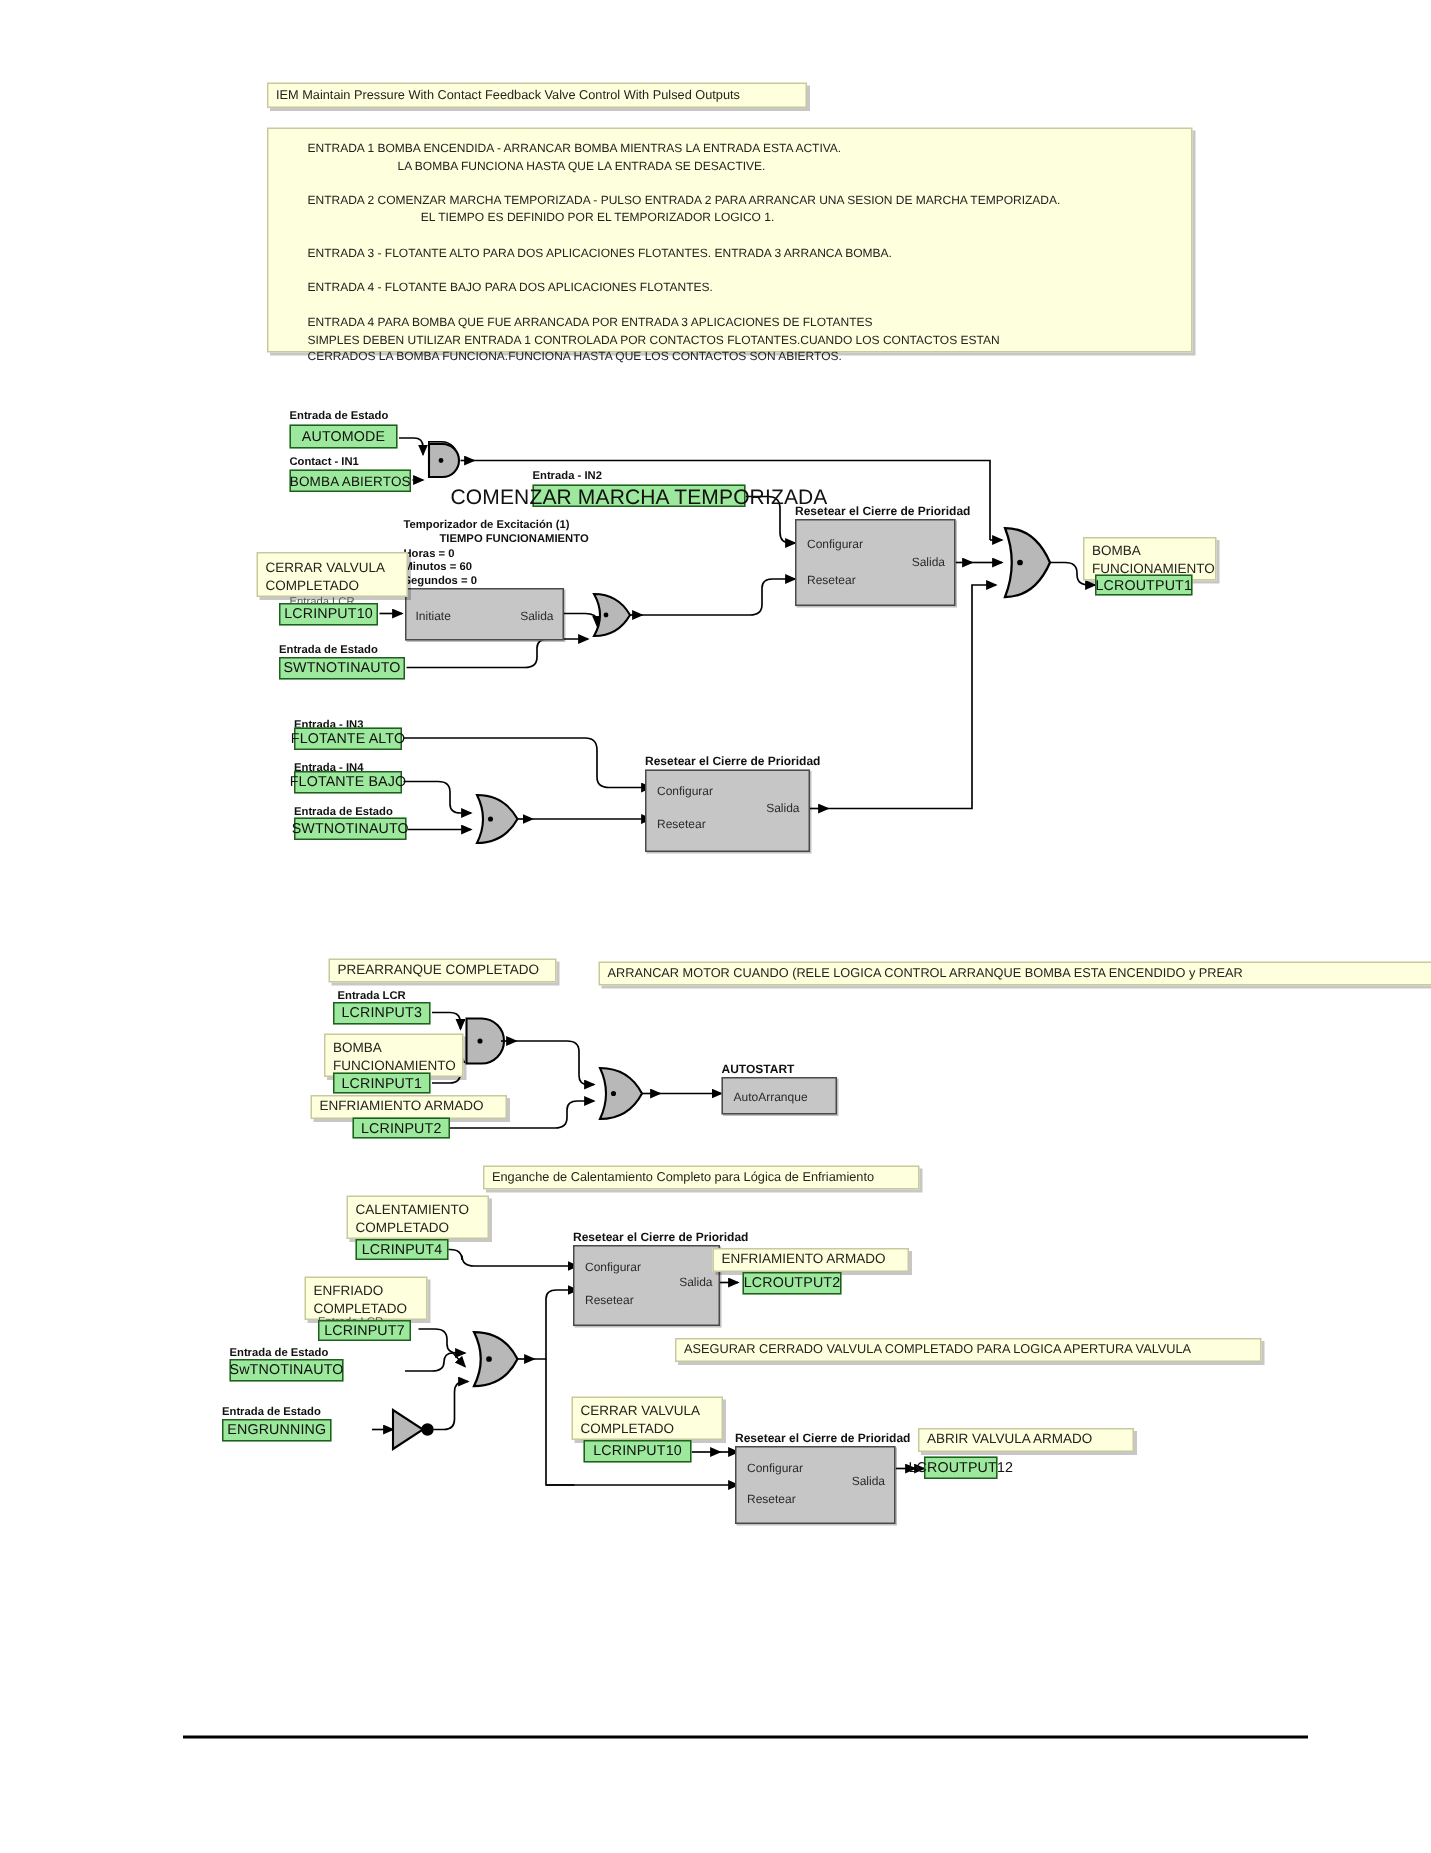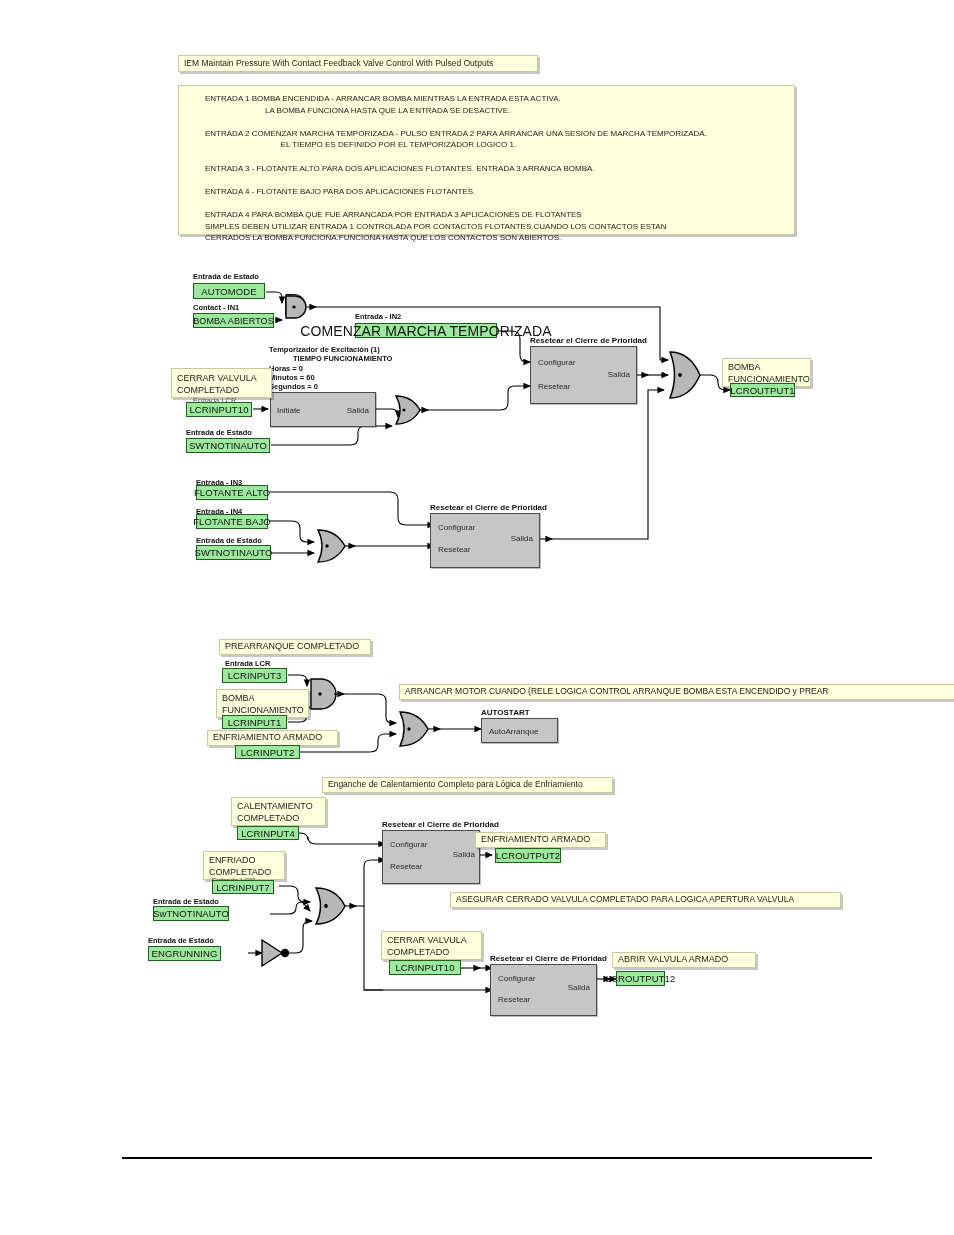--- a/index.html
+++ b/index.html
@@ -236,21 +236,21 @@
 
   <div class="blk-title" style="left:430px;top:503px;">Resetear el Cierre de Prioridad</div>
   <div class="abs block" style="left:430px;top:513px;width:110px;height:55px;">
     <span class="port" style="left:7px;top:9px;">Configurar</span>
     <span class="port" style="left:7px;top:31px;">Resetear</span>
     <span class="port" style="right:6px;top:20px;">Salida</span>
   </div>
 
   <div class="abs note" style="left:219px;top:639px;width:152px;height:16px;font-size:9px;display:flex;align-items:center;text-align:right;">PREARRANQUE COMPLETADO</div>
 
-  <div class="abs note" style="left:399px;top:684px;width:556px;height:16px;font-size:8.5px;display:flex;align-items:center;overflow:hidden;">ARRANCAR MOTOR CUANDO (RELE LOGICA CONTROL ARRANQUE BOMBA ESTA ENCENDIDO y PREAR</div>
+  <div class="abs note" style="left:399px;top:641px;width:556px;height:16px;font-size:8.5px;display:flex;align-items:center;overflow:hidden;">ARRANCAR MOTOR CUANDO (RELE LOGICA CONTROL ARRANQUE BOMBA ESTA ENCENDIDO y PREAR</div>
 
   <div class="cap" style="left:225px;top:659px;">Entrada LCR</div>
   <div class="abs green" style="left:222px;top:668px;width:65px;height:15px;">LCRINPUT3</div>
 
   <div class="abs note" style="left:216px;top:689px;width:93px;height:29px;font-size:9px;line-height:1.35;padding:2px 5px;">BOMBA
 FUNCIONAMIENTO</div>
   <div class="abs green" style="left:222px;top:715px;width:65px;height:14px;">LCRINPUT1</div>
 
   <div class="abs note" style="left:207px;top:730px;width:131px;height:16px;font-size:9px;display:flex;align-items:center;">ENFRIAMIENTO ARMADO</div>
   <div class="abs green" style="left:235px;top:745px;width:65px;height:14px;">LCRINPUT2</div>

